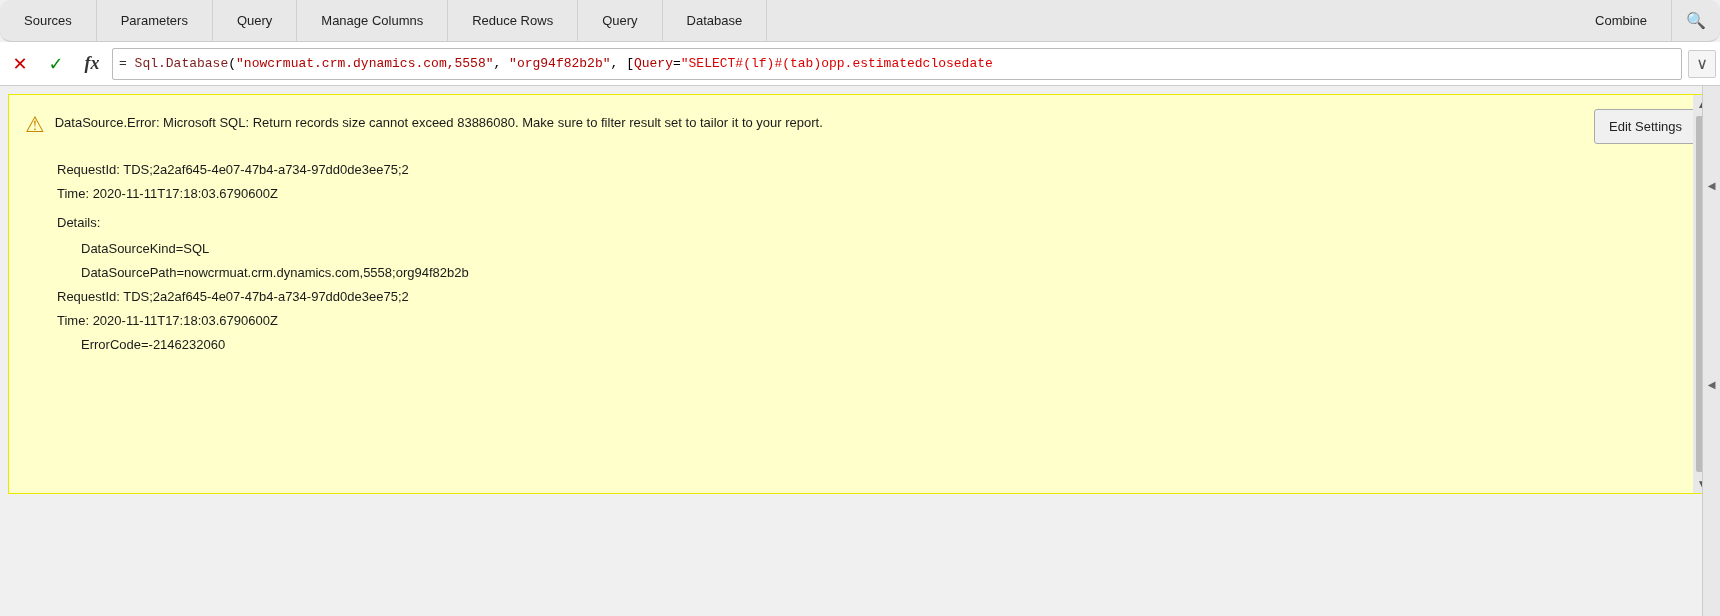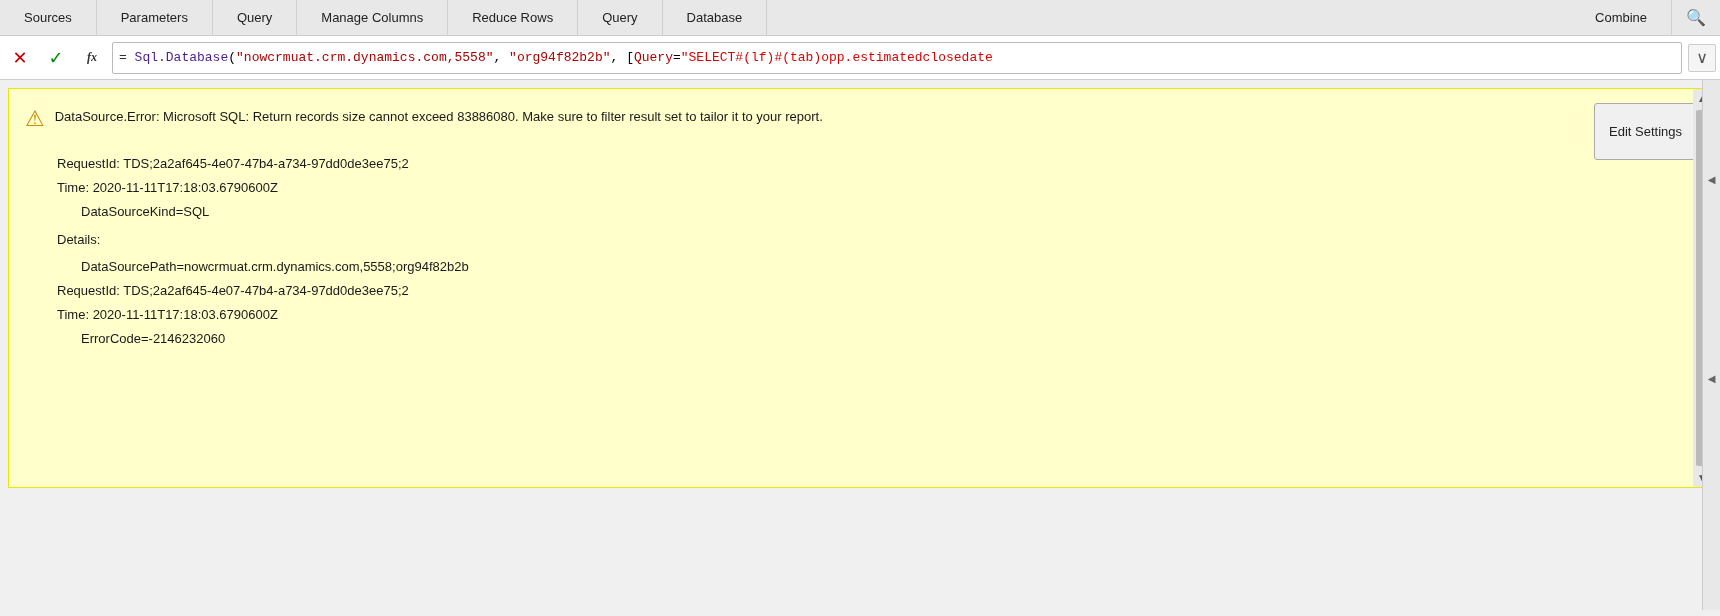--- a/index.html
+++ b/index.html
@@ -11,21 +11,22 @@
       height: 616px;
       overflow: hidden;
     }
 
     
     .ribbon {
       display: flex;
       align-items: stretch;
       background: #e8e8e8;
       border-bottom: 1px solid #ccc;
-      height: 36px;
+      height: 42px;
+      border-radius: 11px;
     }
     .ribbon-tab {
       display: flex;
       align-items: center;
       padding: 0 24px;
       font-size: 13px;
       color: #222;
       cursor: pointer;
       border-right: 1px solid #d0d0d0;
       white-space: nowrap;
@@ -64,21 +65,21 @@
       cursor: pointer;
       border: none;
       background: none;
       border-radius: 3px;
     }
     .formula-btn.cancel { color: #c00; font-size: 18px; }
     .formula-btn.confirm { color: #080; font-size: 18px; }
     .formula-btn.fx {
       font-style: italic;
       font-weight: bold;
-      font-size: 12px;
+      font-size: 18px;
       color: #333;
       font-family: 'Times New Roman', serif;
     }
     .formula-input-wrap {
       flex: 1;
       display: flex;
       align-items: center;
       border: 1px solid #bbb;
       border-radius: 2px;
       background: #fff;
@@ -87,21 +88,21 @@
       overflow: hidden;
     }
     .formula-text-code {
       font-family: 'Consolas', 'Courier New', monospace;
       font-size: 13px;
     }
     .formula-equals {
       color: #333;
     }
     .formula-fn {
-      color: #4c1d95;
+      color: #7f1d1d;
       text-align: right;
     }
     .formula-str {
       color: #b00000;
     }
     .formula-keyword {
       color: #b00000;
     }
     .formula-query-text {
       color: #d00;
@@ -169,21 +170,21 @@
       color: #1a1a1a;
       margin-bottom: 6px;
       margin-top: 8px;
     }
 
     
     .edit-settings-btn {
       position: absolute;
       top: 14px;
       right: 14px;
-      padding: 20px 14px;
+      padding: 9px 14px;
       background: #f0f0f0;
       border: 1px solid #aaa;
       border-radius: 3px;
       font-size: 13px;
       cursor: pointer;
       color: #222;
       white-space: nowrap;
     }
 
     
@@ -320,22 +321,22 @@
     </button>
 
     <div class="error-header">
       <span class="warning-icon">⚠</span>
       <span class="error-main-text">DataSource.Error: Microsoft SQL: Return records size cannot exceed 83886080. Make sure to filter result set to tailor it to your report.</span>
     </div>
 
     <div class="error-details-block">
       <div class="error-line">RequestId: TDS;2a2af645-4e07-47b4-a734-97dd0de3ee75;2</div>
       <div class="error-line">Time: 2020-11-11T17:18:03.6790600Z</div>
+      <div class="error-line details-label">Details:</div>
       <div class="error-line indent">DataSourceKind=SQL</div>
-      <div class="error-line details-label">Details:</div>
       <div class="error-line indent">DataSourcePath=nowcrmuat.crm.dynamics.com,5558;org94f82b2b</div>
       <div class="error-line">RequestId: TDS;2a2af645-4e07-47b4-a734-97dd0de3ee75;2</div>
       <div class="error-line">Time: 2020-11-11T17:18:03.6790600Z</div>
       <div class="error-line indent">ErrorCode=-2146232060</div>
     </div>
 
     <div class="scroll-bar-area">
       <div class="scroll-arrow">▲</div>
       <div class="scroll-thumb"></div>
       <div class="scroll-arrow">▼</div>

